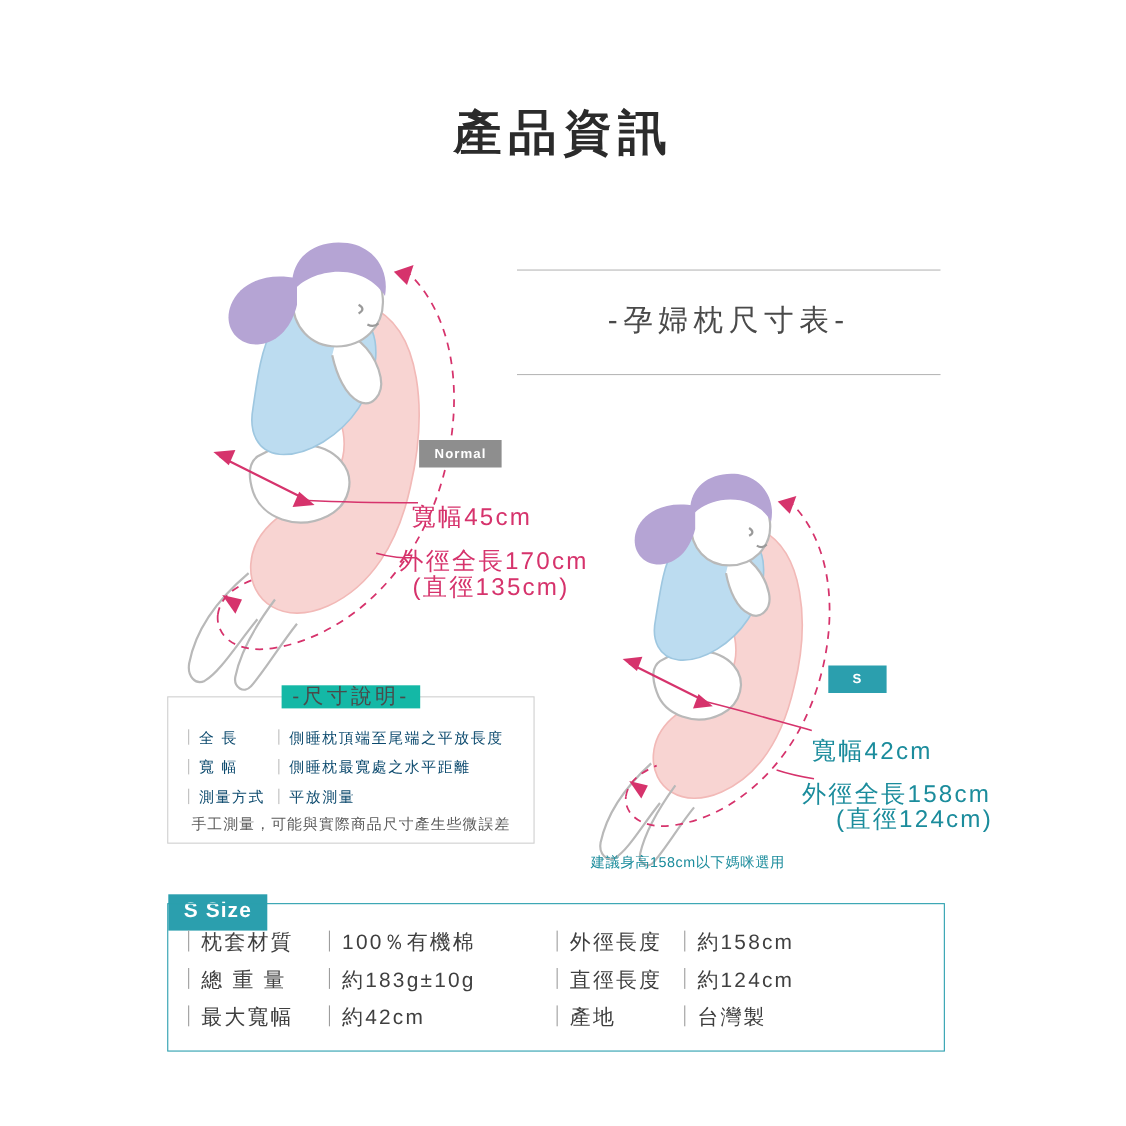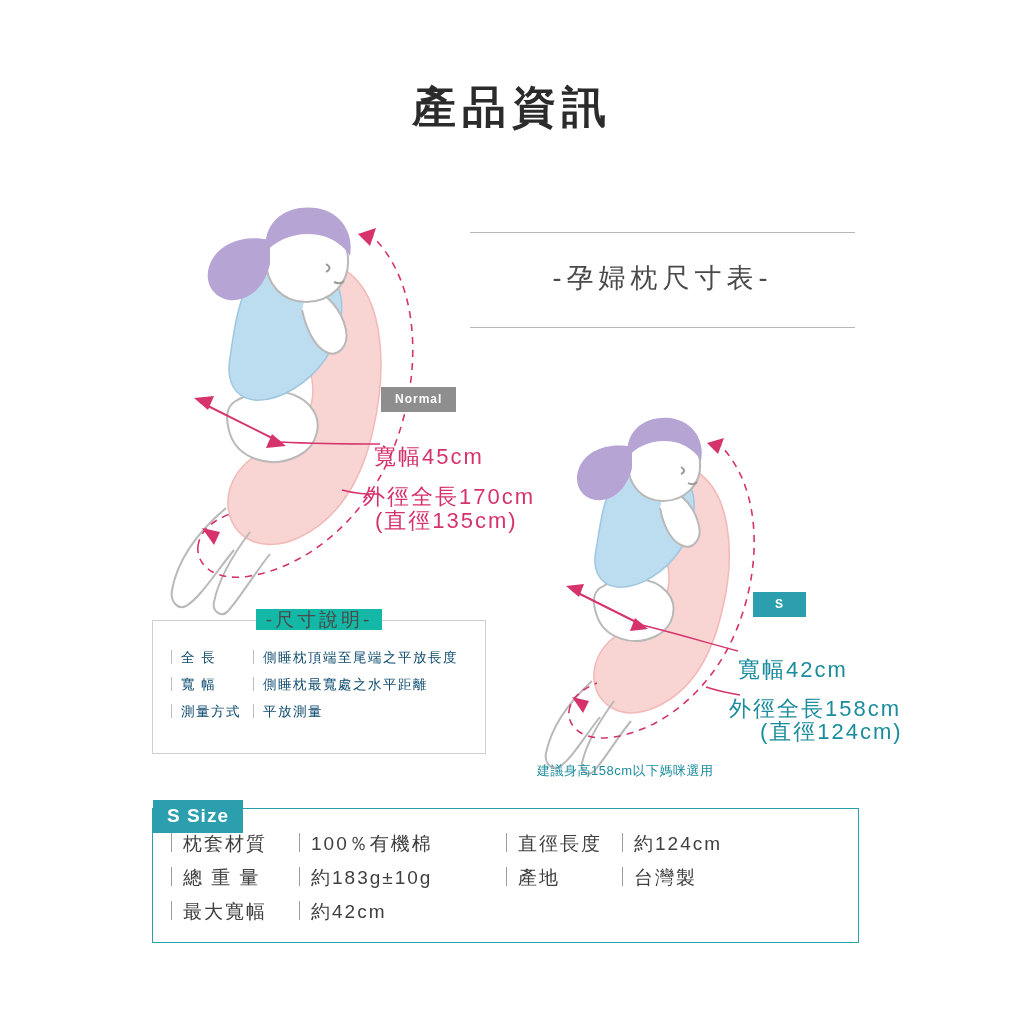--- a/index.html
+++ b/index.html
@@ -10,21 +10,21 @@
   body {
     width: 1024px;
     height: 1024px;
     position: relative;
     font-family: "Liberation Sans", "DejaVu Sans", sans-serif;
     color: #3f3f3f;
     overflow: hidden;
   }
   .page {
     position: absolute;
-    left: 0; top: 0;
+    left: 0; top: 13px;
     width: 1024px;
     height: 980px;
   }
 
   
   .main-title {
     position: absolute;
     left: 0; top: 78px;
     width: 1024px;
     text-align: center;
@@ -336,20 +336,21 @@
       </div>
       <div class="note-row">
         <span class="k">寬 幅</span>
         <span class="v">側睡枕最寬處之水平距離</span>
       </div>
       <div class="note-row">
         <span class="k">測量方式</span>
         <span class="v">平放測量</span>
       </div>
     </div>
+    <div class="note-foot">手工測量，可能與實際商品尺寸產生些微誤差</div>
   </div>
 
   <div class="badge ssize">S Size</div>
   <div class="spec-box">
     <div class="spec-cols">
       <div class="spec-col left">
         <div class="spec-row">
           <span class="k">枕套材質</span>
           <span class="v">100％有機棉</span>
         </div>
@@ -357,20 +358,24 @@
           <span class="k">總 重 量</span>
           <span class="v">約183g±10g</span>
         </div>
         <div class="spec-row">
           <span class="k">最大寬幅</span>
           <span class="v">約42cm</span>
         </div>
       </div>
       <div class="spec-col right">
         <div class="spec-row">
+          <span class="k">外徑長度</span>
+          <span class="v">約158cm</span>
+        </div>
+        <div class="spec-row">
           <span class="k">直徑長度</span>
           <span class="v">約124cm</span>
         </div>
         <div class="spec-row">
           <span class="k">產地</span>
           <span class="v">台灣製</span>
         </div>
       </div>
     </div>
   </div>

